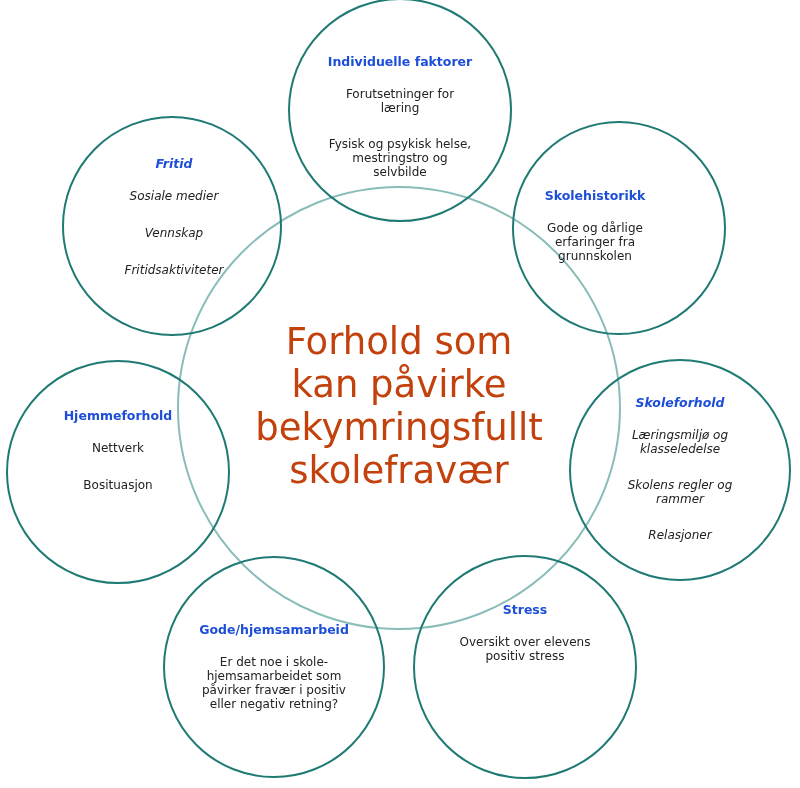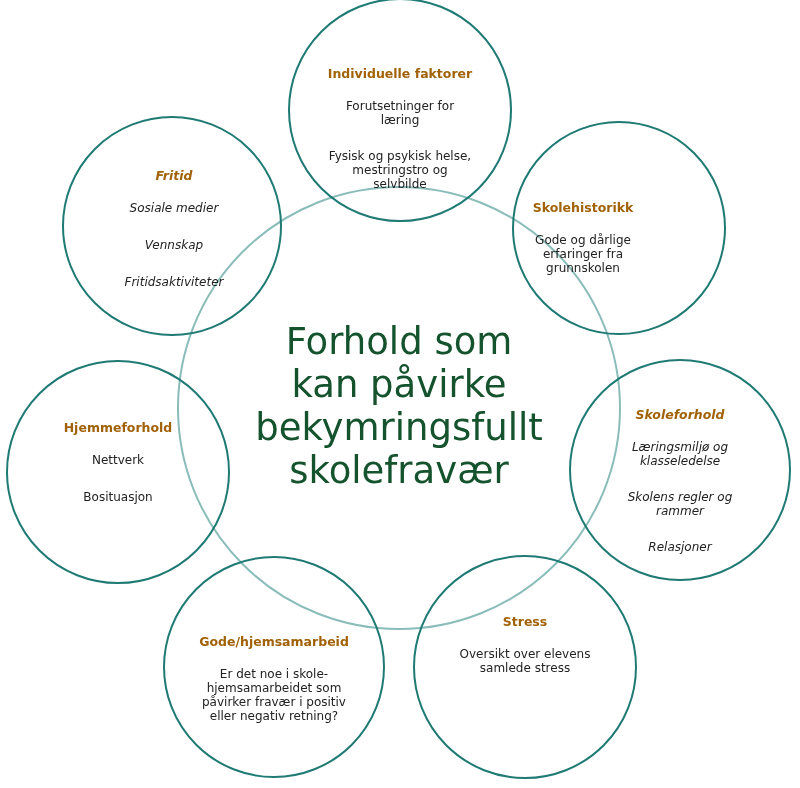--- a/index.html
+++ b/index.html
@@ -26,41 +26,40 @@
       position: absolute;
       text-align: center;
       transform: translateX(-50%);
       font-size: 12px;
       line-height: 14px;
       color: #222;
     }
     .node .title {
       font-weight: bold;
       font-size: 12.5px;
-      color: #a16207;
+      color: #1d4ed8;
       margin-bottom: 18px;
       white-space: nowrap;
-      margin-top: 12px;
     }
     .node .item {
       margin-bottom: 22px;
     }
     .node .item:last-child {
       margin-bottom: 0;
     }
     .center-text {
       position: absolute;
       left: 399px;
       top: 320px;
       transform: translateX(-50%);
       width: 330px;
       text-align: center;
       font-size: 37px;
       line-height: 43px;
-      color: #14532d;
+      color: #c2410c;
       white-space: pre-line;
     }
   </style>
 </head>
 <body>
 
 <svg class="circles" viewBox="0 0 800 788" xmlns="http://www.w3.org/2000/svg">
 
   <circle cx="399" cy="408" r="221" fill="none" stroke="#8abdba" stroke-width="2"></circle>
 
@@ -80,40 +79,40 @@
 
 <div class="node" style="left:400px; top:55px; width:200px;">
   <div class="title">Individuelle faktorer</div>
   <div class="item" style="white-space:pre-line; margin-bottom:22px;">Forutsetninger for
 læring</div>
   <div class="item" style="white-space:pre-line;">Fysisk og psykisk helse,
 mestringstro og
 selvbilde</div>
 </div>
 
-<div class="node" style="left:583px; top:189px; width:180px;">
+<div class="node" style="left:595px; top:189px; width:180px;">
   <div class="title">Skolehistorikk</div>
   <div class="item" style="white-space:pre-line;">Gode og dårlige
 erfaringer fra
 grunnskolen</div>
 </div>
 
 <div class="node" style="left:680px; top:396px; width:190px;font-style:italic;">
   <div class="title">Skoleforhold</div>
   <div class="item" style="white-space:pre-line; margin-bottom:22px;">Læringsmiljø og
 klasseledelse</div>
   <div class="item" style="white-space:pre-line; margin-bottom:22px;text-align:center;">Skolens regler og
 rammer</div>
   <div class="item" style="white-space:pre-line;">Relasjoner</div>
 </div>
 
 <div class="node" style="left:525px; top:603px; width:200px;">
   <div class="title">Stress</div>
   <div class="item" style="white-space:pre-line;">Oversikt over elevens
-samlede stress</div>
+positiv stress</div>
 </div>
 
 <div class="node" style="left:274px; top:623px; width:200px;">
   <div class="title">Gode/hjemsamarbeid</div>
   <div class="item" style="white-space:pre-line;">Er det noe i skole-
 hjemsamarbeidet som
 påvirker fravær i positiv
 eller negativ retning?</div>
 </div>
 

